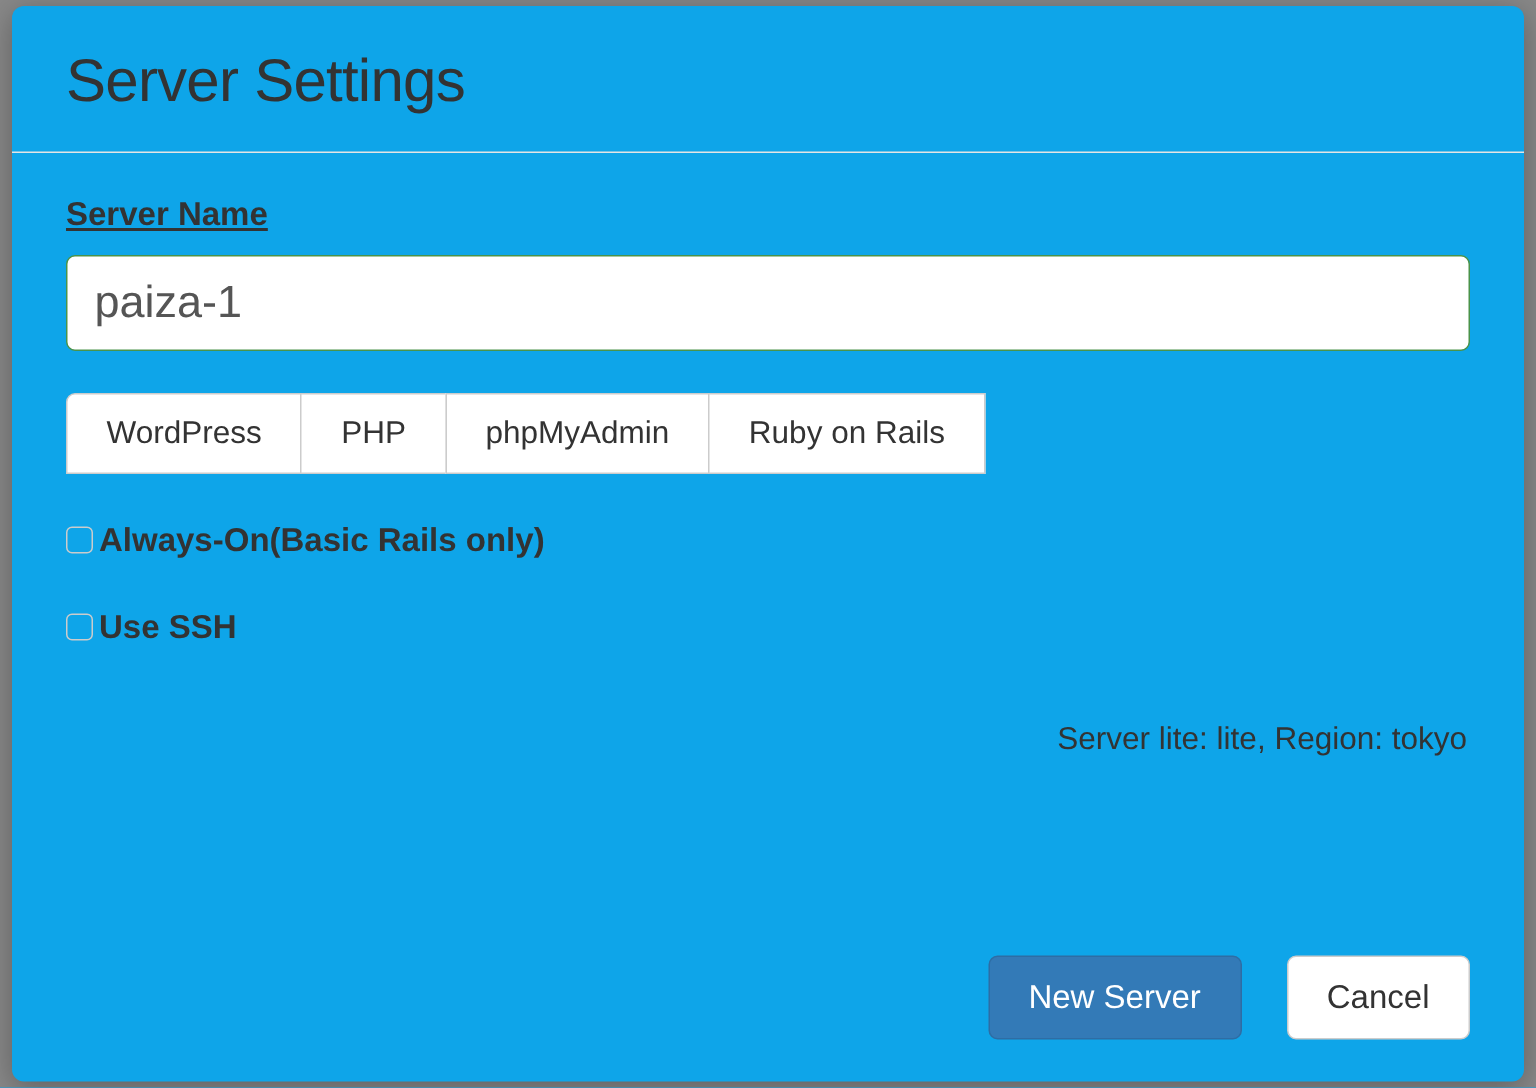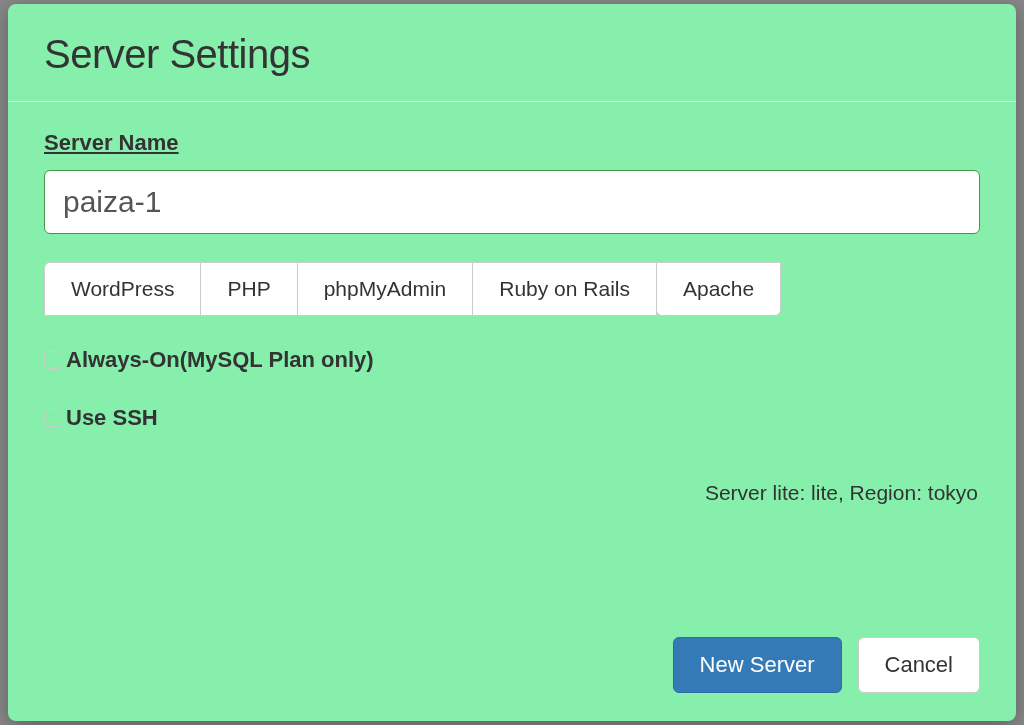--- a/index.html
+++ b/index.html
@@ -14,21 +14,21 @@
       height: 725px;
       overflow: hidden;
       position: relative;
     }
     .modal {
       position: absolute;
       top: 4px;
       left: 8px;
       right: 8px;
       bottom: 4px;
-      background: #86efac;
+      background: #0ea5e9;
       border-radius: 8px;
       box-shadow: 0 4px 20px rgba(0,0,0,0.3);
       display: flex;
       flex-direction: column;
     }
     .modal-header {
       padding: 28px 36px 24px 36px;
       border-bottom: 1px solid #e5e5e5;
     }
     .modal-title {
@@ -116,21 +116,21 @@
       text-align: right;
       font-size: 21px;
       color: #333;
       margin-top: 50px;
       padding-right: 2px;
     }
     .modal-footer {
       padding: 18px 36px 28px 36px;
       display: flex;
       justify-content: flex-end;
-      gap: 16px;
+      gap: 30px;
     }
     .btn {
       padding: 14px 26px;
       font-size: 22px;
       border-radius: 6px;
       cursor: pointer;
       border: 1px solid transparent;
     }
     .btn-primary {
       background: #337ab7;
@@ -156,27 +156,26 @@
       <label class="form-label">Server Name</label>
       <input type="text" class="form-input" value="paiza-1" style="">
     </div>
 
     <div class="form-group">
       <div class="purposes-row">
         <button class="purpose-btn">WordPress</button>
         <button class="purpose-btn">PHP</button>
         <button class="purpose-btn">phpMyAdmin</button>
         <button class="purpose-btn">Ruby on Rails</button>
-        <button class="purpose-btn second-row-first">Apache</button>
       </div>
     </div>
 
     <div class="checkbox-group">
       <div class="checkbox"></div>
-      <span class="checkbox-label">Always-On(MySQL Plan only)</span>
+      <span class="checkbox-label">Always-On(Basic Rails only)</span>
     </div>
 
     <div class="checkbox-group">
       <div class="checkbox"></div>
       <span class="checkbox-label">Use SSH</span>
     </div>
 
     <div class="server-info">Server lite: lite, Region: tokyo</div>
   </div>
 

